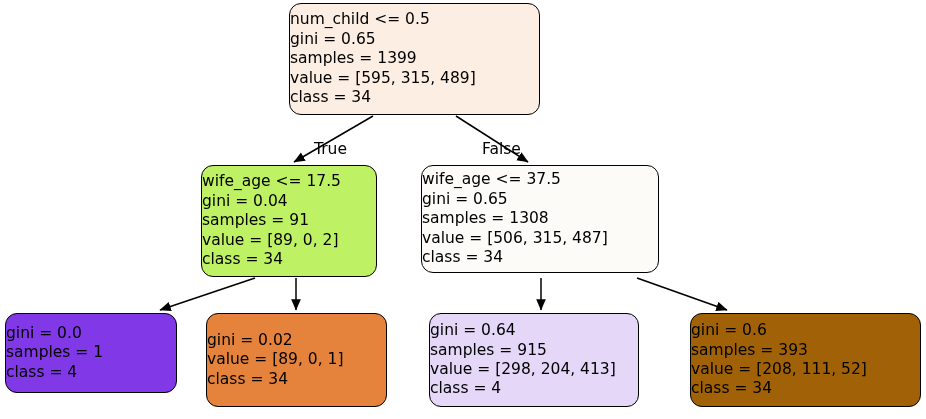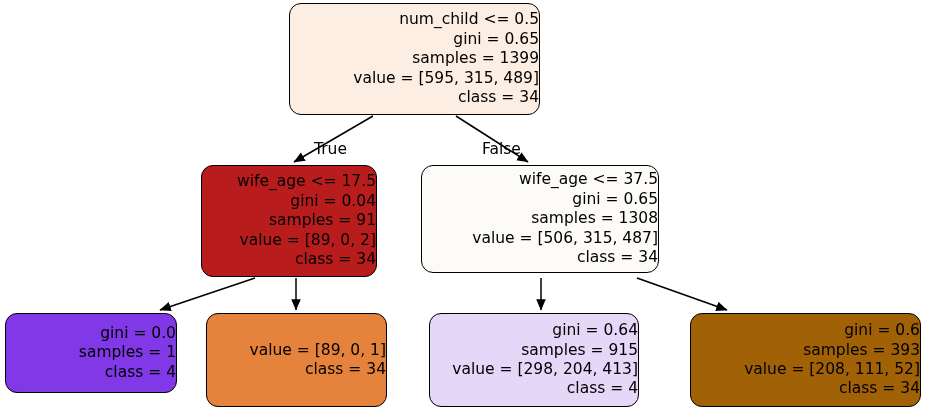--- a/index.html
+++ b/index.html
@@ -23,21 +23,21 @@
     height: 419px;
     pointer-events: none;
   }
   .node {
     position: absolute;
     box-sizing: border-box;
     border: 1.4px solid #000000;
     border-radius: 12px;
     display: flex;
     flex-direction: column;
-    align-items: flex-end;
+    align-items: flex-start;
     justify-content: center;
     text-align: center;
     font-size: 15.5px;
     line-height: 19.4px;
     color: #000000;
     white-space: nowrap;
   }
   .node .line {
     display: block;
   }
@@ -69,40 +69,41 @@
       </g>
   </svg>
   <div id="node-layer">
       <div class="node" style="left: 289px; top: 3px; width: 251px; height: 112px; background: rgb(253, 238, 227);">
         <span class="line">num_child &lt;= 0.5</span>
         <span class="line">gini = 0.65</span>
         <span class="line">samples = 1399</span>
         <span class="line">value = [595, 315, 489]</span>
         <span class="line">class = 34</span>
       </div>
-      <div class="node" style="left: 201px; top: 165px; width: 176px; height: 112px; background: #b91c1c;">
+      <div class="node" style="left: 201px; top: 165px; width: 176px; height: 112px; background: #bef264;">
         <span class="line">wife_age &lt;= 17.5</span>
         <span class="line">gini = 0.04</span>
         <span class="line">samples = 91</span>
         <span class="line">value = [89, 0, 2]</span>
         <span class="line">class = 34</span>
       </div>
       <div class="node" style="left: 421px; top: 165px; width: 238px; height: 108px; background: rgb(252, 251, 247);">
         <span class="line">wife_age &lt;= 37.5</span>
         <span class="line">gini = 0.65</span>
         <span class="line">samples = 1308</span>
         <span class="line">value = [506, 315, 487]</span>
         <span class="line">class = 34</span>
       </div>
       <div class="node" style="left: 5px; top: 313px; width: 172px; height: 80px; background: rgb(129, 57, 232);">
         <span class="line">gini = 0.0</span>
         <span class="line">samples = 1</span>
         <span class="line">class = 4</span>
       </div>
       <div class="node" style="left: 206px; top: 313px; width: 181px; height: 94px; background: rgb(229, 130, 60);">
+        <span class="line">gini = 0.02</span>
         <span class="line">value = [89, 0, 1]</span>
         <span class="line">class = 34</span>
       </div>
       <div class="node" style="left: 422px; top: 313px; width: 210px; height: 94px; background: rgb(228, 215, 248); margin-left: 7px;">
         <span class="line">gini = 0.64</span>
         <span class="line">samples = 915</span>
         <span class="line">value = [298, 204, 413]</span>
         <span class="line">class = 4</span>
       </div>
       <div class="node" style="left: 690px; top: 313px; width: 231px; height: 94px; background: #a16207;">

